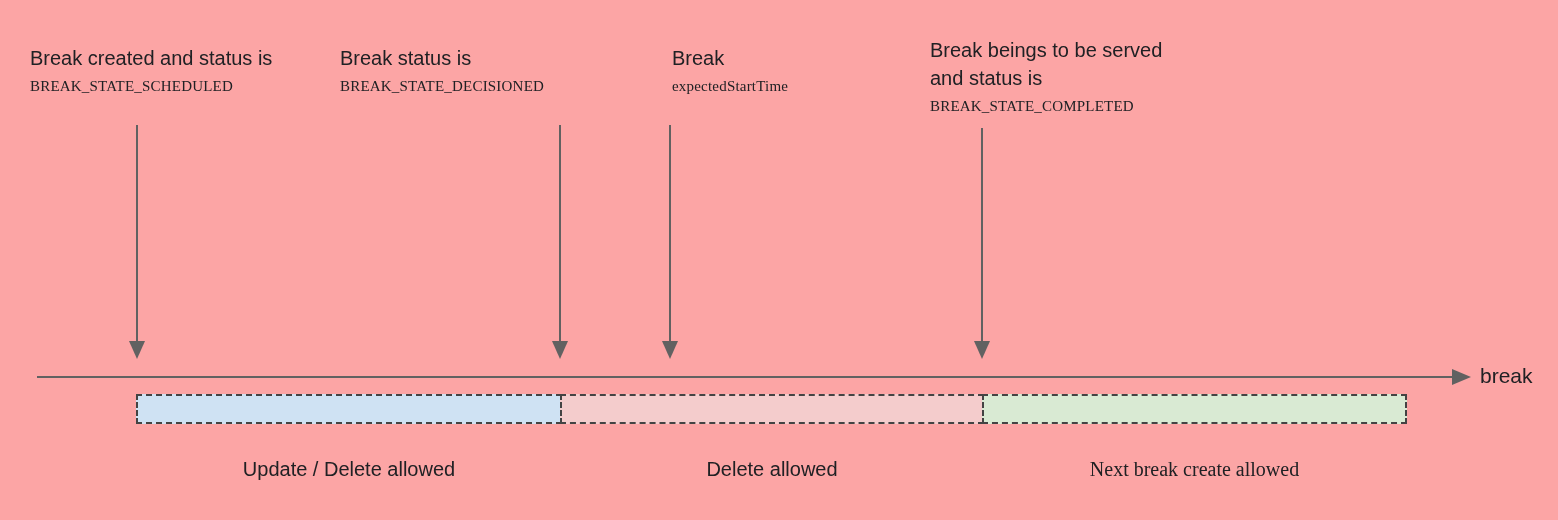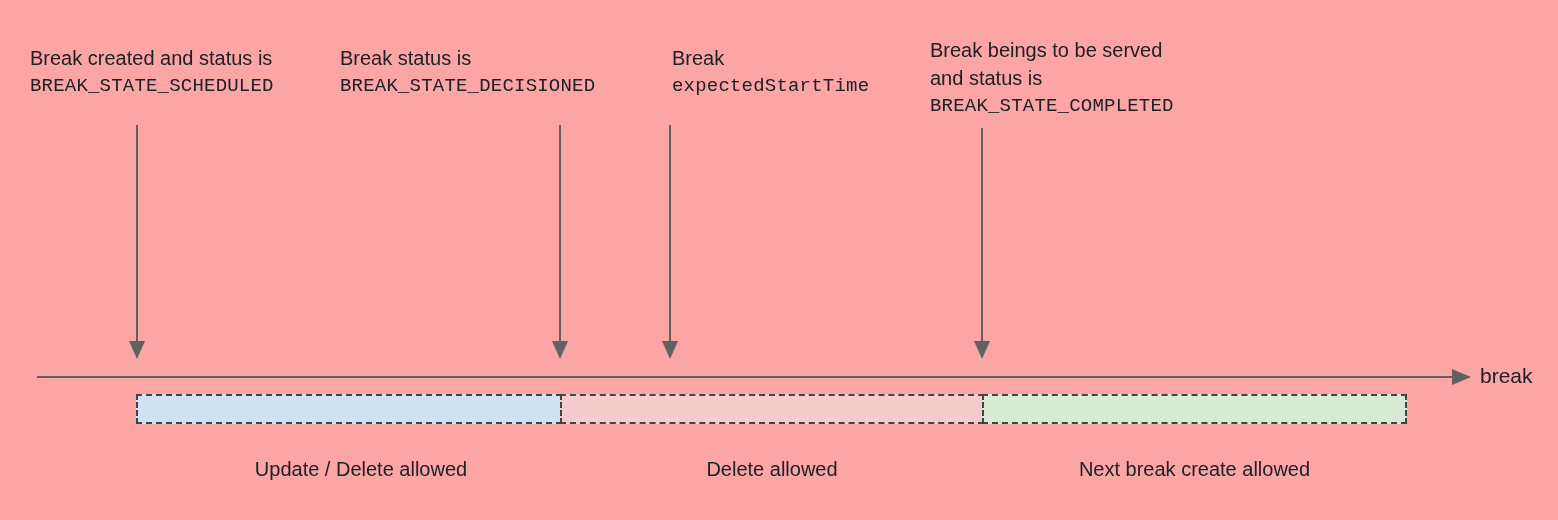--- a/index.html
+++ b/index.html
@@ -14,22 +14,22 @@
     overflow: hidden;
   }
   .ann {
     position: absolute;
     font-size: 20px;
     line-height: 28px;
     white-space: nowrap;
     color: #202124;
   }
   .ann .code {
-    font-family: Liberation Mono, monospace;
-    font-size: 19px;
+    font-family: Liberation Serif, serif;
+    font-size: 15px;
     letter-spacing: 0.2px;
   }
   .v-arrow-line {
     position: absolute;
     width: 2px;
     background: #616161;
   }
   .v-arrow-head {
     position: absolute;
     width: 0; height: 0;
@@ -67,23 +67,23 @@
   .seg-pink  { left: 560px; width: 424px; }
   .seg-green { left: 982px; width: 425px; }
   .seg-label {
     position: absolute;
     top: 458px;
     font-size: 20px;
     text-align: center;
     color: #202124;
     white-space: nowrap;
   }
-  .lbl-0 { left: 148px; width: 426px; }
+  .lbl-0 { left: 136px; width: 426px; }
   .lbl-1 { left: 560px; width: 424px; }
-  .lbl-2 { left: 982px; width: 425px; }
+  .lbl-2 { left: 982px; width: 425px; font-family: Liberation Serif, serif; }
 </style>
 </head>
 <body>
 
 <div class="canvas">
 
   <div class="ann" style="left:30px; top:44px;">
     <div>Break created and status is</div>
     <div class="code">BREAK_STATE_SCHEDULED</div>
   </div>

